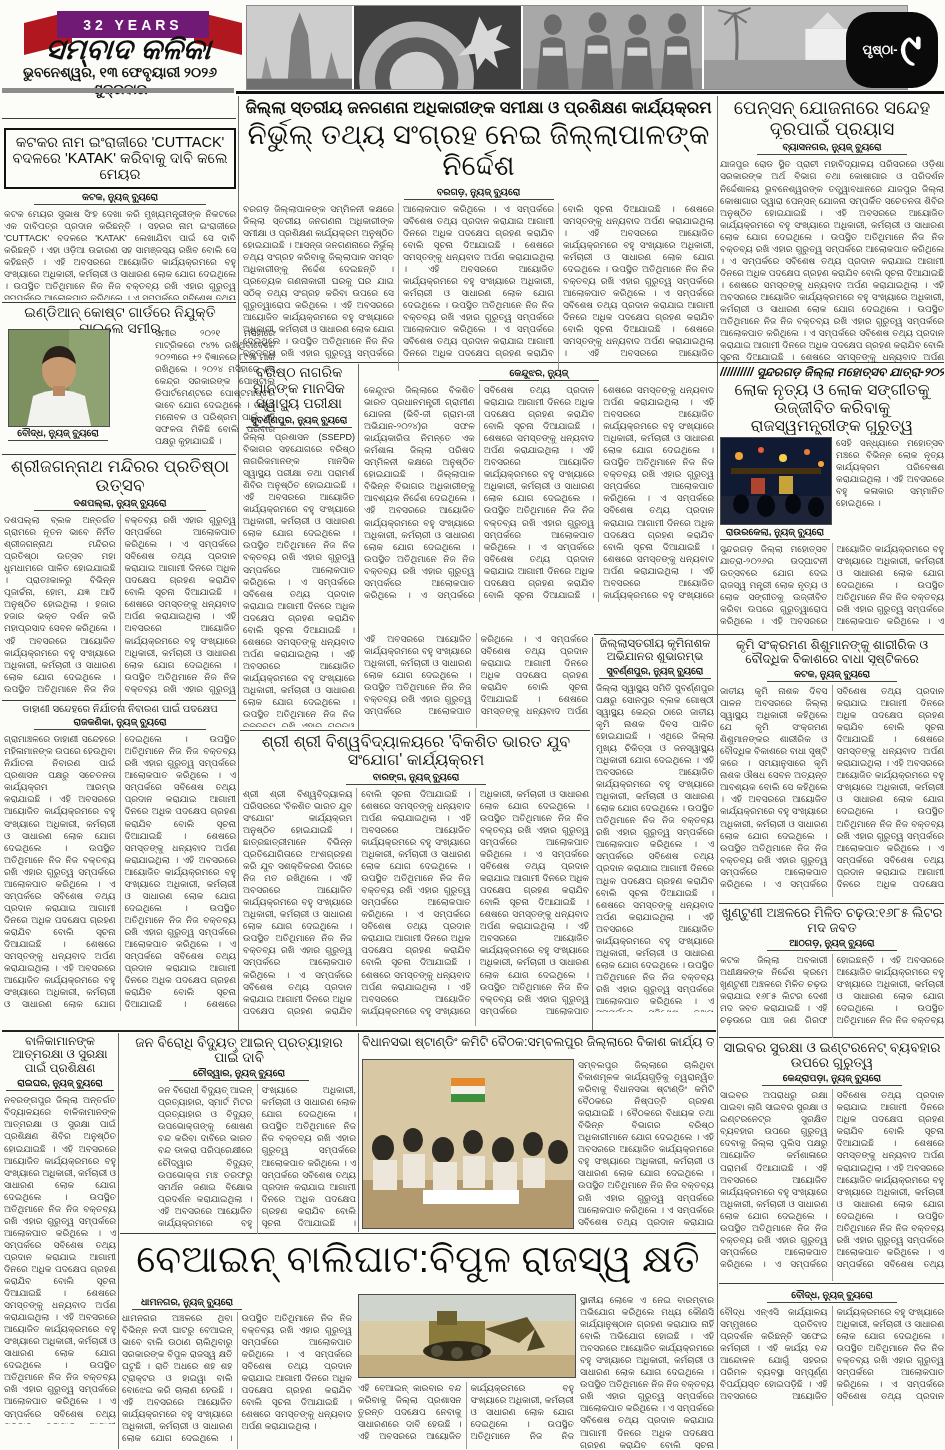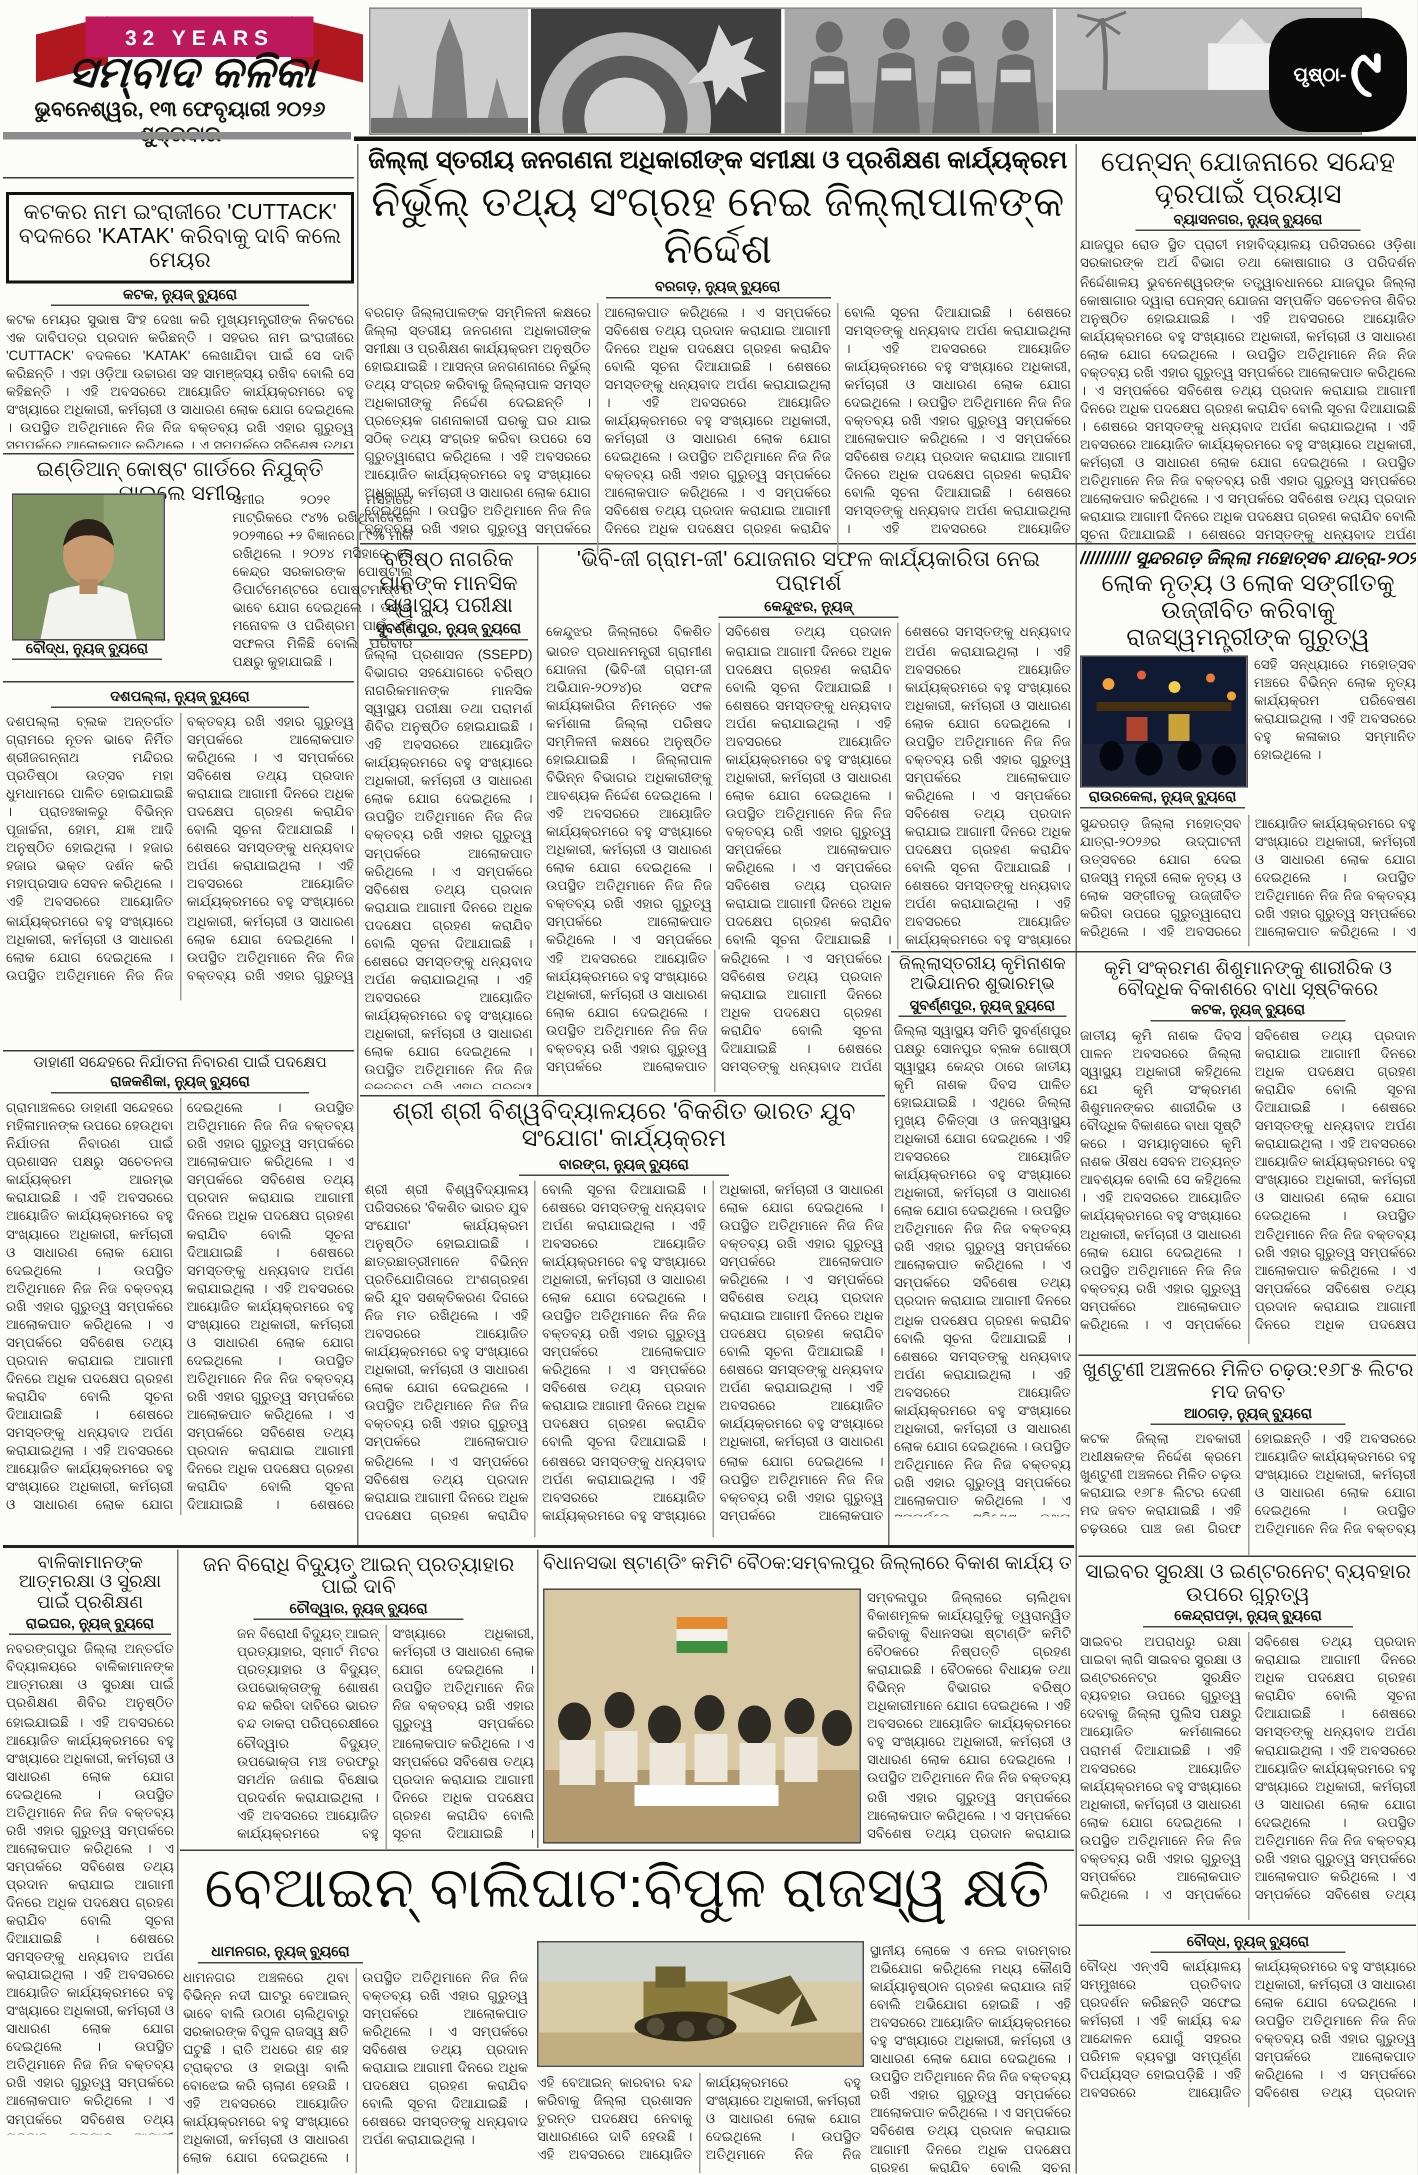--- a/index.html
+++ b/index.html
@@ -11,21 +11,21 @@
   .hl{font-weight:normal;color:#0c0c0c;text-align:center;line-height:1.12;overflow:hidden;}
   .boxed{border:2px solid #111;padding:4px 5px;}
   .byline{font-weight:bold;font-size:9.5px;text-align:center;color:#111;
           margin:2px auto 3px auto;border-bottom:1px solid #444;padding-bottom:1px;width:74%;overflow:hidden;white-space:nowrap;}
   .body-txt{font-size:9px;line-height:1.34;text-align:justify;color:#1b1b1b;overflow:hidden;}
   .c2{column-count:2;column-gap:9px;column-rule:1px solid #9a9a9a;}
   .c3{column-count:3;column-gap:9px;column-rule:1px solid #9a9a9a;}
   .photo{position:absolute;border:1px solid #4d4d4d;overflow:hidden;background:#bbb;}
   .photo svg{display:block;width:100%;height:100%;}
   .kicker{font-weight:bold;text-align:center;color:#0c0c0c;overflow:hidden;white-space:nowrap;}
-  #ribbon-band{position:absolute;left:57px;top:11px;width:152px;height:27px;background:#be185d;
+  #ribbon-band{position:absolute;left:57px;top:11px;width:152px;height:27px;background:#701a75;
      color:#fff;font-weight:bold;font-size:14px;letter-spacing:4px;display:flex;align-items:center;justify-content:center;z-index:4;}
   .ribbon-wing{position:absolute;background:#b0171f;z-index:3;}
   #masthead{position:absolute;left:26px;top:33px;width:204px;text-align:center;font-size:29px;font-weight:bold;
      font-style:italic;z-index:5;color:#101010;transform:skewX(-4deg);white-space:nowrap;overflow:hidden;}
   #dateline{position:absolute;left:0;top:64px;width:240px;text-align:center;font-weight:bold;font-size:14px;}
   #strip{position:absolute;left:246px;top:5px;width:660px;height:83px;border:1px solid #8a8a8a;display:flex;background:#cfcfcf;}
   .strip-ph{height:100%;overflow:hidden;}
   .strip-ph svg{display:block;width:100%;height:100%;}
   #page-badge{position:absolute;left:846px;top:12px;width:92px;height:76px;background:#0a0a0a;border-radius:26px;
      color:#fff;display:flex;align-items:center;justify-content:center;z-index:6;}
@@ -146,20 +146,21 @@
           <rect x="44" y="56" width="12" height="10" fill="#b88a64"></rect>
         </svg>
     </div>
     <div class="byline" style="position:absolute;left:4px;top:122px;width:100px;margin:0;">ବୌଦ୍ଧ, ନ୍ୟୁଜ୍ ବ୍ୟୁରୋ</div>
     <div class="body-txt" style="position:absolute;left:112px;top:22px;width:120px;height:122px;margin-left:39px;">
       <span>ସମୀର ୨୦୨୧ ମସିହାରେ ମାଟ୍ରିକରେ ୯୪% ରଖିଥିବାବେଳେ ୨୦୨୩ରେ +୨ ବିଜ୍ଞାନରେ ୮୯% ମାର୍କ ରଖିଥିଲେ । ୨୦୨୪ ମସିହାରେ ସେ କେନ୍ଦ୍ର ସରକାରଙ୍କ ପୋଷ୍ଟାଲ ଡିପାର୍ଟମେଣ୍ଟରେ ପୋଷ୍ଟମାଷ୍ଟର ଭାବେ ଯୋଗ ଦେଇଥିଲେ । ତାଙ୍କ ମନୋବଳ ଓ ପରିଶ୍ରମ ପାଇଁ ଏହି ସଫଳତା ମିଳିଛି ବୋଲି ପରିବାର ପକ୍ଷରୁ କୁହାଯାଇଛି । </span>
     </div>
   </section>
 
   <section class="abs" style="left:4px;top:457px;width:232px;height:240px;">
+    <div class="hl" style="font-size:17px;">ଶ୍ରୀଜଗନ୍ନାଥ ମନ୍ଦିରର ପ୍ରତିଷ୍ଠା ଉତ୍ସବ</div>
     <div class="byline">ଦଶପଲ୍ଲା, ନ୍ୟୁଜ୍ ବ୍ୟୁରୋ</div>
     <div class="body-txt c2" style="height:192px;">
       <span>ଦଶପଲ୍ଲା ବ୍ଲକ ଅନ୍ତର୍ଗତ ଗ୍ରାମରେ ନୂତନ ଭାବେ ନିର୍ମିତ ଶ୍ରୀଜଗନ୍ନାଥ ମନ୍ଦିରର ପ୍ରତିଷ୍ଠା ଉତ୍ସବ ମହା ଧୁମଧାମରେ ପାଳିତ ହୋଇଯାଇଛି । ପ୍ରାତଃକାଳରୁ ବିଭିନ୍ନ ପୂଜାର୍ଚ୍ଚନା, ହୋମ, ଯଜ୍ଞ ଆଦି ଅନୁଷ୍ଠିତ ହୋଇଥିଲା । ହଜାର ହଜାର ଭକ୍ତ ଦର୍ଶନ କରି ମହାପ୍ରସାଦ ସେବନ କରିଥିଲେ । </span>
       <span>ଏହି ଅବସରରେ ଆୟୋଜିତ କାର୍ଯ୍ୟକ୍ରମରେ ବହୁ ସଂଖ୍ୟାରେ ଅଧିକାରୀ, କର୍ମଚାରୀ ଓ ସାଧାରଣ ଲୋକ ଯୋଗ ଦେଇଥିଲେ । ଉପସ୍ଥିତ ଅତିଥିମାନେ ନିଜ ନିଜ ବକ୍ତବ୍ୟ ରଖି ଏହାର ଗୁରୁତ୍ୱ ସମ୍ପର୍କରେ ଆଲୋକପାତ କରିଥିଲେ । ଏ ସମ୍ପର୍କରେ ସବିଶେଷ ତଥ୍ୟ ପ୍ରଦାନ କରାଯାଇ ଆଗାମୀ ଦିନରେ ଅଧିକ ପଦକ୍ଷେପ ଗ୍ରହଣ କରାଯିବ ବୋଲି ସୂଚନା ଦିଆଯାଇଛି । ଶେଷରେ ସମସ୍ତଙ୍କୁ ଧନ୍ୟବାଦ ଅର୍ପଣ କରାଯାଇଥିଲା । ଏହି ଅବସରରେ ଆୟୋଜିତ କାର୍ଯ୍ୟକ୍ରମରେ ବହୁ ସଂଖ୍ୟାରେ ଅଧିକାରୀ, କର୍ମଚାରୀ ଓ ସାଧାରଣ ଲୋକ ଯୋଗ ଦେଇଥିଲେ । ଉପସ୍ଥିତ ଅତିଥିମାନେ ନିଜ ନିଜ ବକ୍ତବ୍ୟ ରଖି ଏହାର ଗୁରୁତ୍ୱ ସମ୍ପର୍କରେ ଆଲୋକପାତ କରିଥିଲେ । ଏ ସମ୍ପର୍କରେ ସବିଶେଷ ତଥ୍ୟ ପ୍ରଦାନ କରାଯାଇ ଆଗାମୀ ଦିନରେ ଅଧିକ ପଦକ୍ଷେପ ଗ୍ରହଣ କରାଯିବ ବୋଲି ସୂଚନା ଦିଆଯାଇଛି । ଶେଷରେ ସମସ୍ତଙ୍କୁ ଧନ୍ୟବାଦ ଅର୍ପଣ କରାଯାଇଥିଲା । </span>
     </div>
   </section>
 
   <section class="abs" style="left:4px;top:703px;width:232px;height:325px;">
     <div class="hl" style="font-size:10px;">ଡାହାଣୀ ସନ୍ଦେହରେ ନିର୍ଯାତନା ନିବାରଣ ପାଇଁ ପଦକ୍ଷେପ</div>
     <div class="byline">ରାଜକଣିକା, ନ୍ୟୁଜ୍ ବ୍ୟୁରୋ</div>
@@ -182,21 +183,20 @@
   <section class="abs" style="left:243px;top:365px;width:112px;height:366px;">
     <div class="hl" style="font-size:14px;">ବରିଷ୍ଠ ନାଗରିକ ମାନଙ୍କ ମାନସିକ ସ୍ୱାସ୍ଥ୍ୟ ପରୀକ୍ଷା</div>
     <div class="byline" style="width:95%;">ସୁବର୍ଣ୍ଣପୁର, ନ୍ୟୁଜ୍ ବ୍ୟୁରୋ</div>
     <div class="body-txt" style="height:296px;">
       <span>ଜିଲ୍ଲା ପ୍ରଶାସନ (SSEPD) ବିଭାଗର ସହଯୋଗରେ ବରିଷ୍ଠ ନାଗରିକମାନଙ୍କ ମାନସିକ ସ୍ୱାସ୍ଥ୍ୟ ପରୀକ୍ଷା ତଥା ପରାମର୍ଶ ଶିବିର ଅନୁଷ୍ଠିତ ହୋଇଯାଇଛି । </span>
       <span>ଏହି ଅବସରରେ ଆୟୋଜିତ କାର୍ଯ୍ୟକ୍ରମରେ ବହୁ ସଂଖ୍ୟାରେ ଅଧିକାରୀ, କର୍ମଚାରୀ ଓ ସାଧାରଣ ଲୋକ ଯୋଗ ଦେଇଥିଲେ । ଉପସ୍ଥିତ ଅତିଥିମାନେ ନିଜ ନିଜ ବକ୍ତବ୍ୟ ରଖି ଏହାର ଗୁରୁତ୍ୱ ସମ୍ପର୍କରେ ଆଲୋକପାତ କରିଥିଲେ । ଏ ସମ୍ପର୍କରେ ସବିଶେଷ ତଥ୍ୟ ପ୍ରଦାନ କରାଯାଇ ଆଗାମୀ ଦିନରେ ଅଧିକ ପଦକ୍ଷେପ ଗ୍ରହଣ କରାଯିବ ବୋଲି ସୂଚନା ଦିଆଯାଇଛି । ଶେଷରେ ସମସ୍ତଙ୍କୁ ଧନ୍ୟବାଦ ଅର୍ପଣ କରାଯାଇଥିଲା । ଏହି ଅବସରରେ ଆୟୋଜିତ କାର୍ଯ୍ୟକ୍ରମରେ ବହୁ ସଂଖ୍ୟାରେ ଅଧିକାରୀ, କର୍ମଚାରୀ ଓ ସାଧାରଣ ଲୋକ ଯୋଗ ଦେଇଥିଲେ । ଉପସ୍ଥିତ ଅତିଥିମାନେ ନିଜ ନିଜ ବକ୍ତବ୍ୟ ରଖି ଏହାର ଗୁରୁତ୍ୱ ସମ୍ପର୍କରେ ଆଲୋକପାତ କରିଥିଲେ । ଏ ସମ୍ପର୍କରେ ସବିଶେଷ ତଥ୍ୟ ପ୍ରଦାନ କରାଯାଇ ଆଗାମୀ ଦିନରେ ଅଧିକ ପଦକ୍ଷେପ ଗ୍ରହଣ କରାଯିବ ବୋଲି ସୂଚନା ଦିଆଯାଇଛି । ଶେଷରେ ସମସ୍ତଙ୍କୁ ଧନ୍ୟବାଦ ଅର୍ପଣ କରାଯାଇଥିଲା । </span>
     </div>
   </section>
 
   <section class="abs" style="left:364px;top:365px;width:350px;height:265px;">
-    <div class="hl" style="font-size:14.5px;">'ଭିବି-ଜୀ ଗ୍ରାମ-ଜୀ' ଯୋଜନାର ସଫଳ କାର୍ଯ୍ୟକାରିତା ନେଇ ପରାମର୍ଶ</div>
     <div class="byline" style="width:120px;">କେନ୍ଦୁଝର, ନ୍ୟୁଜ୍</div>
     <div class="body-txt c3" style="height:218px;">
       <span>କେନ୍ଦୁଝର ଜିଲ୍ଲାରେ ବିକଶିତ ଭାରତ ପ୍ରଧାନମନ୍ତ୍ରୀ ଗ୍ରାମୀଣ ଯୋଜନା (ଭିବି-ଜୀ ଗ୍ରାମ-ଜୀ ଅଭିଯାନ-୨୦୨୪)ର ସଫଳ କାର୍ଯ୍ୟକାରିତା ନିମନ୍ତେ ଏକ କର୍ମଶାଳା ଜିଲ୍ଲା ପରିଷଦ ସମ୍ମିଳନୀ କକ୍ଷରେ ଅନୁଷ୍ଠିତ ହୋଇଯାଇଛି । ଜିଲ୍ଲାପାଳ ବିଭିନ୍ନ ବିଭାଗର ଅଧିକାରୀଙ୍କୁ ଆବଶ୍ୟକ ନିର୍ଦ୍ଦେଶ ଦେଇଥିଲେ । </span>
       <span>ଏହି ଅବସରରେ ଆୟୋଜିତ କାର୍ଯ୍ୟକ୍ରମରେ ବହୁ ସଂଖ୍ୟାରେ ଅଧିକାରୀ, କର୍ମଚାରୀ ଓ ସାଧାରଣ ଲୋକ ଯୋଗ ଦେଇଥିଲେ । ଉପସ୍ଥିତ ଅତିଥିମାନେ ନିଜ ନିଜ ବକ୍ତବ୍ୟ ରଖି ଏହାର ଗୁରୁତ୍ୱ ସମ୍ପର୍କରେ ଆଲୋକପାତ କରିଥିଲେ । ଏ ସମ୍ପର୍କରେ ସବିଶେଷ ତଥ୍ୟ ପ୍ରଦାନ କରାଯାଇ ଆଗାମୀ ଦିନରେ ଅଧିକ ପଦକ୍ଷେପ ଗ୍ରହଣ କରାଯିବ ବୋଲି ସୂଚନା ଦିଆଯାଇଛି । ଶେଷରେ ସମସ୍ତଙ୍କୁ ଧନ୍ୟବାଦ ଅର୍ପଣ କରାଯାଇଥିଲା । ଏହି ଅବସରରେ ଆୟୋଜିତ କାର୍ଯ୍ୟକ୍ରମରେ ବହୁ ସଂଖ୍ୟାରେ ଅଧିକାରୀ, କର୍ମଚାରୀ ଓ ସାଧାରଣ ଲୋକ ଯୋଗ ଦେଇଥିଲେ । ଉପସ୍ଥିତ ଅତିଥିମାନେ ନିଜ ନିଜ ବକ୍ତବ୍ୟ ରଖି ଏହାର ଗୁରୁତ୍ୱ ସମ୍ପର୍କରେ ଆଲୋକପାତ କରିଥିଲେ । ଏ ସମ୍ପର୍କରେ ସବିଶେଷ ତଥ୍ୟ ପ୍ରଦାନ କରାଯାଇ ଆଗାମୀ ଦିନରେ ଅଧିକ ପଦକ୍ଷେପ ଗ୍ରହଣ କରାଯିବ ବୋଲି ସୂଚନା ଦିଆଯାଇଛି । ଶେଷରେ ସମସ୍ତଙ୍କୁ ଧନ୍ୟବାଦ ଅର୍ପଣ କରାଯାଇଥିଲା । ଏହି ଅବସରରେ ଆୟୋଜିତ କାର୍ଯ୍ୟକ୍ରମରେ ବହୁ ସଂଖ୍ୟାରେ ଅଧିକାରୀ, କର୍ମଚାରୀ ଓ ସାଧାରଣ ଲୋକ ଯୋଗ ଦେଇଥିଲେ । ଉପସ୍ଥିତ ଅତିଥିମାନେ ନିଜ ନିଜ ବକ୍ତବ୍ୟ ରଖି ଏହାର ଗୁରୁତ୍ୱ ସମ୍ପର୍କରେ ଆଲୋକପାତ କରିଥିଲେ । ଏ ସମ୍ପର୍କରେ ସବିଶେଷ ତଥ୍ୟ ପ୍ରଦାନ କରାଯାଇ ଆଗାମୀ ଦିନରେ ଅଧିକ ପଦକ୍ଷେପ ଗ୍ରହଣ କରାଯିବ ବୋଲି ସୂଚନା ଦିଆଯାଇଛି । ଶେଷରେ ସମସ୍ତଙ୍କୁ ଧନ୍ୟବାଦ ଅର୍ପଣ କରାଯାଇଥିଲା । ଏହି ଅବସରରେ ଆୟୋଜିତ କାର୍ଯ୍ୟକ୍ରମରେ ବହୁ ସଂଖ୍ୟାରେ ଅଧିକାରୀ, କର୍ମଚାରୀ ଓ ସାଧାରଣ ଲୋକ ଯୋଗ ଦେଇଥିଲେ । ଉପସ୍ଥିତ ଅତିଥିମାନେ ନିଜ ନିଜ ବକ୍ତବ୍ୟ ରଖି ଏହାର ଗୁରୁତ୍ୱ ସମ୍ପର୍କରେ ଆଲୋକପାତ କରିଥିଲେ । ଏ ସମ୍ପର୍କରେ ସବିଶେଷ ତଥ୍ୟ ପ୍ରଦାନ କରାଯାଇ ଆଗାମୀ ଦିନରେ ଅଧିକ ପଦକ୍ଷେପ ଗ୍ରହଣ କରାଯିବ ବୋଲି ସୂଚନା ଦିଆଯାଇଛି । ଶେଷରେ ସମସ୍ତଙ୍କୁ ଧନ୍ୟବାଦ ଅର୍ପଣ କରାଯାଇଥିଲା । </span>
     </div>
   </section>
   <div class="abs body-txt c2" style="left:364px;top:633px;width:224px;height:95px;">
     <span>ଏହି ଅବସରରେ ଆୟୋଜିତ କାର୍ଯ୍ୟକ୍ରମରେ ବହୁ ସଂଖ୍ୟାରେ ଅଧିକାରୀ, କର୍ମଚାରୀ ଓ ସାଧାରଣ ଲୋକ ଯୋଗ ଦେଇଥିଲେ । ଉପସ୍ଥିତ ଅତିଥିମାନେ ନିଜ ନିଜ ବକ୍ତବ୍ୟ ରଖି ଏହାର ଗୁରୁତ୍ୱ ସମ୍ପର୍କରେ ଆଲୋକପାତ କରିଥିଲେ । ଏ ସମ୍ପର୍କରେ ସବିଶେଷ ତଥ୍ୟ ପ୍ରଦାନ କରାଯାଇ ଆଗାମୀ ଦିନରେ ଅଧିକ ପଦକ୍ଷେପ ଗ୍ରହଣ କରାଯିବ ବୋଲି ସୂଚନା ଦିଆଯାଇଛି । ଶେଷରେ ସମସ୍ତଙ୍କୁ ଧନ୍ୟବାଦ ଅର୍ପଣ କରାଯାଇଥିଲା । ଏହି ଅବସରରେ ଆୟୋଜିତ କାର୍ଯ୍ୟକ୍ରମରେ ବହୁ ସଂଖ୍ୟାରେ ଅଧିକାରୀ, କର୍ମଚାରୀ ଓ ସାଧାରଣ ଲୋକ ଯୋଗ ଦେଇଥିଲେ । ଉପସ୍ଥିତ ଅତିଥିମାନେ ନିଜ ନିଜ ବକ୍ତବ୍ୟ ରଖି ଏହାର ଗୁରୁତ୍ୱ ସମ୍ପର୍କରେ ଆଲୋକପାତ କରିଥିଲେ । ଏ ସମ୍ପର୍କରେ ସବିଶେଷ ତଥ୍ୟ ପ୍ରଦାନ କରାଯାଇ ଆଗାମୀ ଦିନରେ ଅଧିକ ପଦକ୍ଷେପ ଗ୍ରହଣ କରାଯିବ ବୋଲି ସୂଚନା ଦିଆଯାଇଛି । ଶେଷରେ ସମସ୍ତଙ୍କୁ ଧନ୍ୟବାଦ ଅର୍ପଣ କରାଯାଇଥିଲା । </span>
   </div>
 

